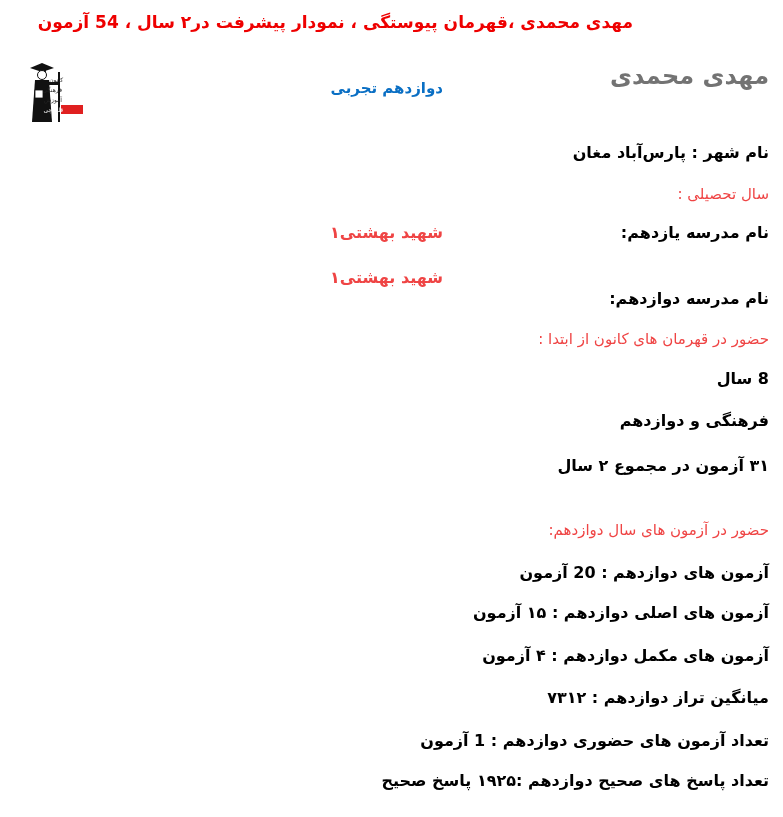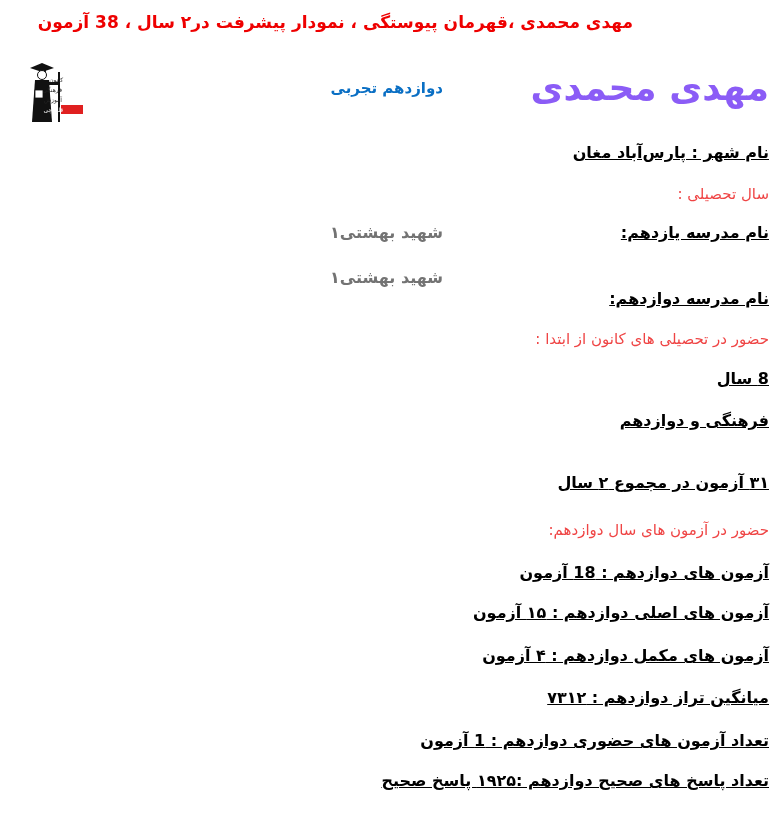--- a/index.html
+++ b/index.html
@@ -24,61 +24,60 @@
       font-size: 17px;
       line-height: 28px;
     }
     .logo {
       left: 26px;
       top: 60px;
       width: 60px;
       height: 64px;
     }
     .student-name {
-      top: 66px;
+      top: 54px;
       right: 14px;
-      color: #8b5cf6;
+      color: #737373;
       font-weight: bold;
-      font-size: 36px;
+      font-size: 24px;
       line-height: 44px;
     }
     .grade-label {
       top: 76px;
       right: 340px;
       color: #0a6fc4;
       font-weight: bold;
       font-size: 15px;
       line-height: 24px;
     }
     .bold-line {
       right: 14px;
       color: #000;
       font-weight: bold;
       font-size: 16px;
       line-height: 26px;
-      text-decoration: underline;
     }
     .red-line {
       right: 14px;
       color: #ef4444;
       font-size: 15px;
       line-height: 24px;
     }
     .school-value {
       right: 340px;
-      color: #737373;
+      color: #ef4444;
       font-weight: bold;
       font-size: 16px;
       line-height: 26px;
     }
   </style>
 </head>
 <body>
 
-<div class="abs page-title">مهدی محمدی ،قهرمان پیوستگی ، نمودار پیشرفت در۲ سال ، 38 آزمون</div>
+<div class="abs page-title">مهدی محمدی ،قهرمان پیوستگی ، نمودار پیشرفت در۲ سال ، 54 آزمون</div>
 
 <div class="abs logo">
   <svg width="60" height="64" viewBox="0 0 60 64" xmlns="http://www.w3.org/2000/svg">
 
     <polygon points="4,8 16,3 28,8 16,12" fill="#111"></polygon>
     <rect x="14" y="10" width="6" height="2" fill="#111"></rect>
     <circle cx="16" cy="15" r="4.5" fill="#fff" stroke="#111" stroke-width="1"></circle>
     <path d="M9,20 L23,20 L26,62 L6,62 Z" fill="#111"></path>
     <rect x="9" y="30" width="8" height="8" fill="#fff" stroke="#111" stroke-width="0.8"></rect>
     <rect x="22" y="22" width="12" height="3" fill="#111"></rect>
@@ -98,24 +97,24 @@
 <div class="abs bold-line" style="top:140px;">نام شهر : پارس‌آباد مغان</div>
 
 <div class="abs red-line" style="top:182px;">سال تحصیلی :</div>
 
 <div class="abs bold-line" style="top:220px;">نام مدرسه یازدهم:</div>
 <div class="abs school-value" style="top:220px;">شهید بهشتی۱</div>
 
 <div class="abs bold-line" style="top:263px;margin-top:23px;">نام مدرسه دوازدهم:</div>
 <div class="abs school-value" style="top:265px;">شهید بهشتی۱</div>
 
-<div class="abs red-line" style="top:327px;">حضور در تحصیلی های کانون از ابتدا :</div>
+<div class="abs red-line" style="top:327px;">حضور در قهرمان های کانون از ابتدا :</div>
 <div class="abs bold-line" style="top:366px;">8 سال</div>
 <div class="abs bold-line" style="top:408px;">فرهنگی و دوازدهم</div>
-<div class="abs bold-line" style="top:470px;text-align:center;">۳۱ آزمون در مجموع ۲ سال</div>
+<div class="abs bold-line" style="top:453px;text-align:center;">۳۱ آزمون در مجموع ۲ سال</div>
 
 <div class="abs red-line" style="top:518px;">حضور در آزمون های سال دوازدهم:</div>
-<div class="abs bold-line" style="top:560px;">آزمون های دوازدهم : 18 آزمون</div>
+<div class="abs bold-line" style="top:560px;">آزمون های دوازدهم : 20 آزمون</div>
 <div class="abs bold-line" style="top:600px;margin-left:7px;">آزمون های اصلی دوازدهم : ۱۵ آزمون</div>
 <div class="abs bold-line" style="top:643px;">آزمون های مکمل دوازدهم : ۴ آزمون</div>
 <div class="abs bold-line" style="top:685px;">میانگین تراز دوازدهم : ۷۳۱۲</div>
 <div class="abs bold-line" style="top:728px;">تعداد آزمون های حضوری دوازدهم : 1 آزمون</div>
 <div class="abs bold-line" style="top:768px;">تعداد پاسخ های صحیح دوازدهم :۱۹۲۵ پاسخ صحیح</div>
 
 </body></html>

